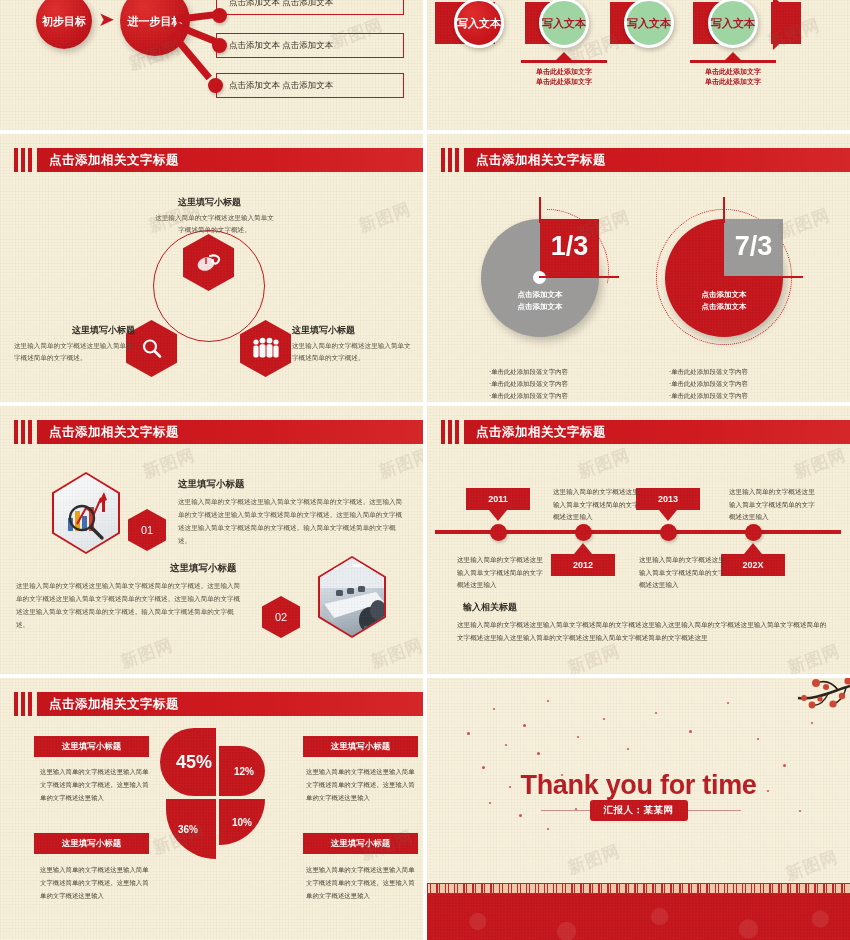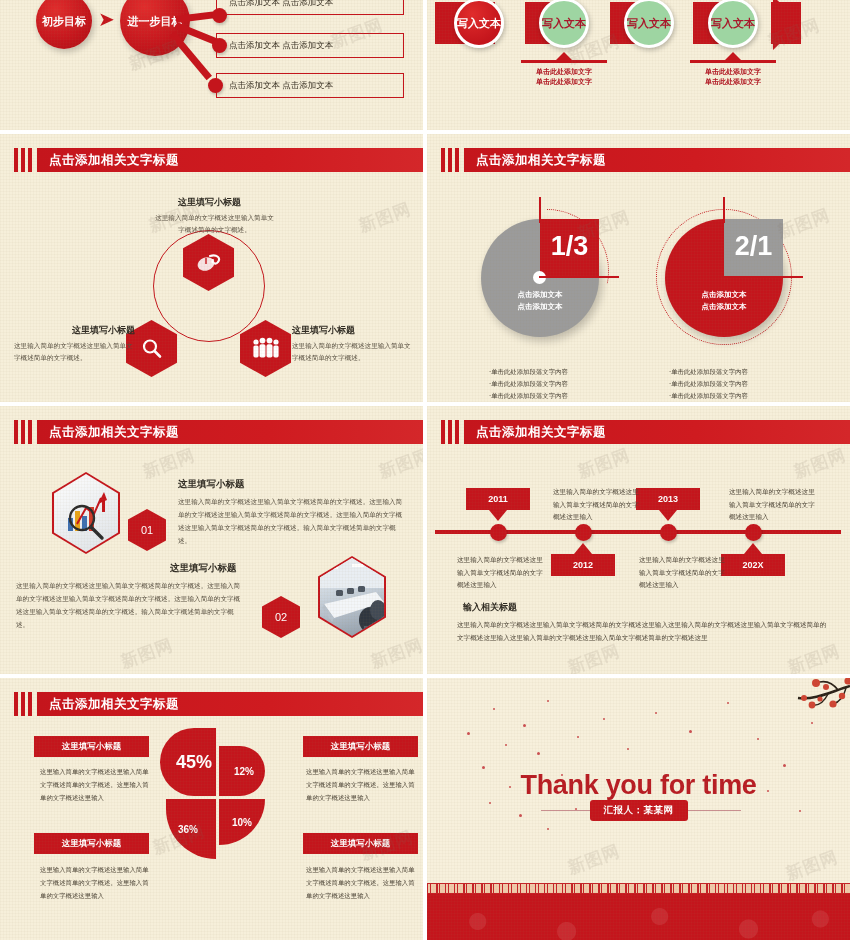--- a/index.html
+++ b/index.html
@@ -383,21 +383,21 @@
     <div class="bullets" style="left:62px; top:232px;">
       <div>·<span>单击此处添加段落文字内容</span></div>
       <div>·<span>单击此处添加段落文字内容</span></div>
       <div>·<span>单击此处添加段落文字内容</span></div>
     </div>
 
     <div class="dial" style="left:238px; top:85px;">
       <div class="dashring" style="left:-9px; top:-10px; width:136px;height:136px;"></div>
       <div class="base" style="background:#c4151c;"></div>
       <div class="quad" style="background:#9b9b9b;"></div>
-      <div class="num">2/1</div>
+      <div class="num">7/3</div>
       <div class="lbl" style="color:#ffffff;">
         <div>点击添加文本</div>
         <div>点击添加文本</div>
       </div>
       <div class="vline"></div>
       <div class="hline"></div>
     </div>
     <div class="bullets" style="left:242px; top:232px;">
       <div>·<span>单击此处添加段落文字内容</span></div>
       <div>·<span>单击此处添加段落文字内容</span></div>

